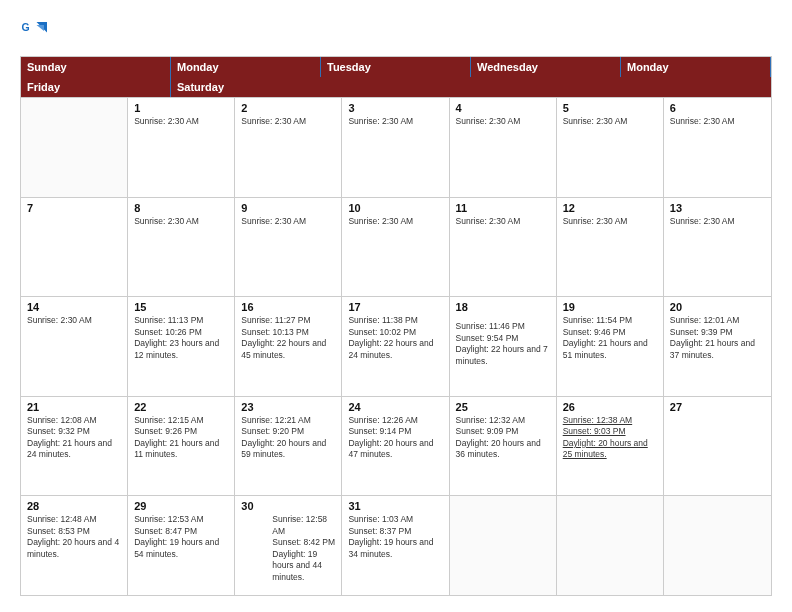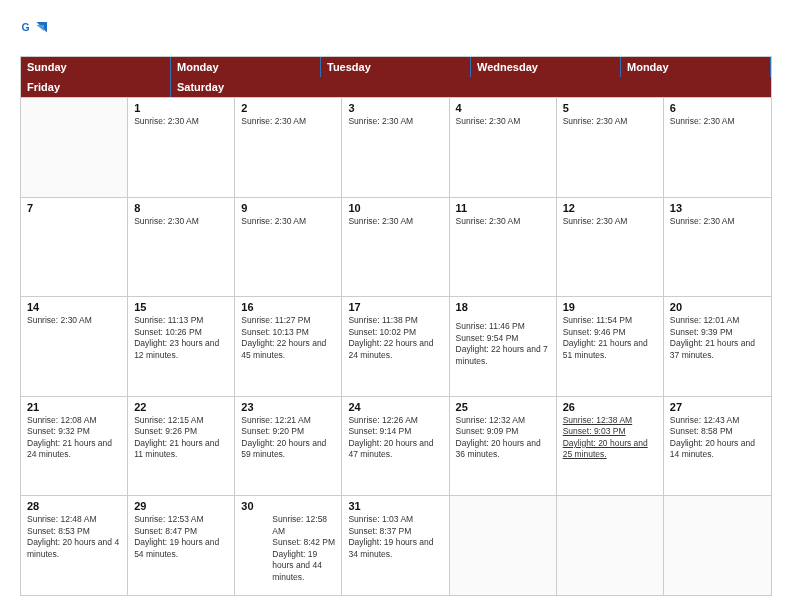--- a/index.html
+++ b/index.html
@@ -271,23 +271,20 @@
 Daylight: 20 hours and 36 minutes.</div>
           </div>
           <div class="cal-cell">
             <span class="day-num">26</span>
             <div class="day-info" style="white-space: pre-line; text-decoration: underline;">Sunrise: 12:38 AM
 Sunset: 9:03 PM
 Daylight: 20 hours and 25 minutes.</div>
           </div>
           <div class="cal-cell">
             <span class="day-num">27</span>
-            <div class="day-info" style="white-space: pre-line;">Sunrise: 12:43 AM
-Sunset: 8:58 PM
-Daylight: 20 hours and 14 minutes.</div>
           </div>
         </div>
         <div class="cal-row">
           <div class="cal-cell">
             <span class="day-num">28</span>
             <div class="day-info" style="white-space: pre-line;">Sunrise: 12:48 AM
 Sunset: 8:53 PM
 Daylight: 20 hours and 4 minutes.</div>
           </div>
           <div class="cal-cell">

